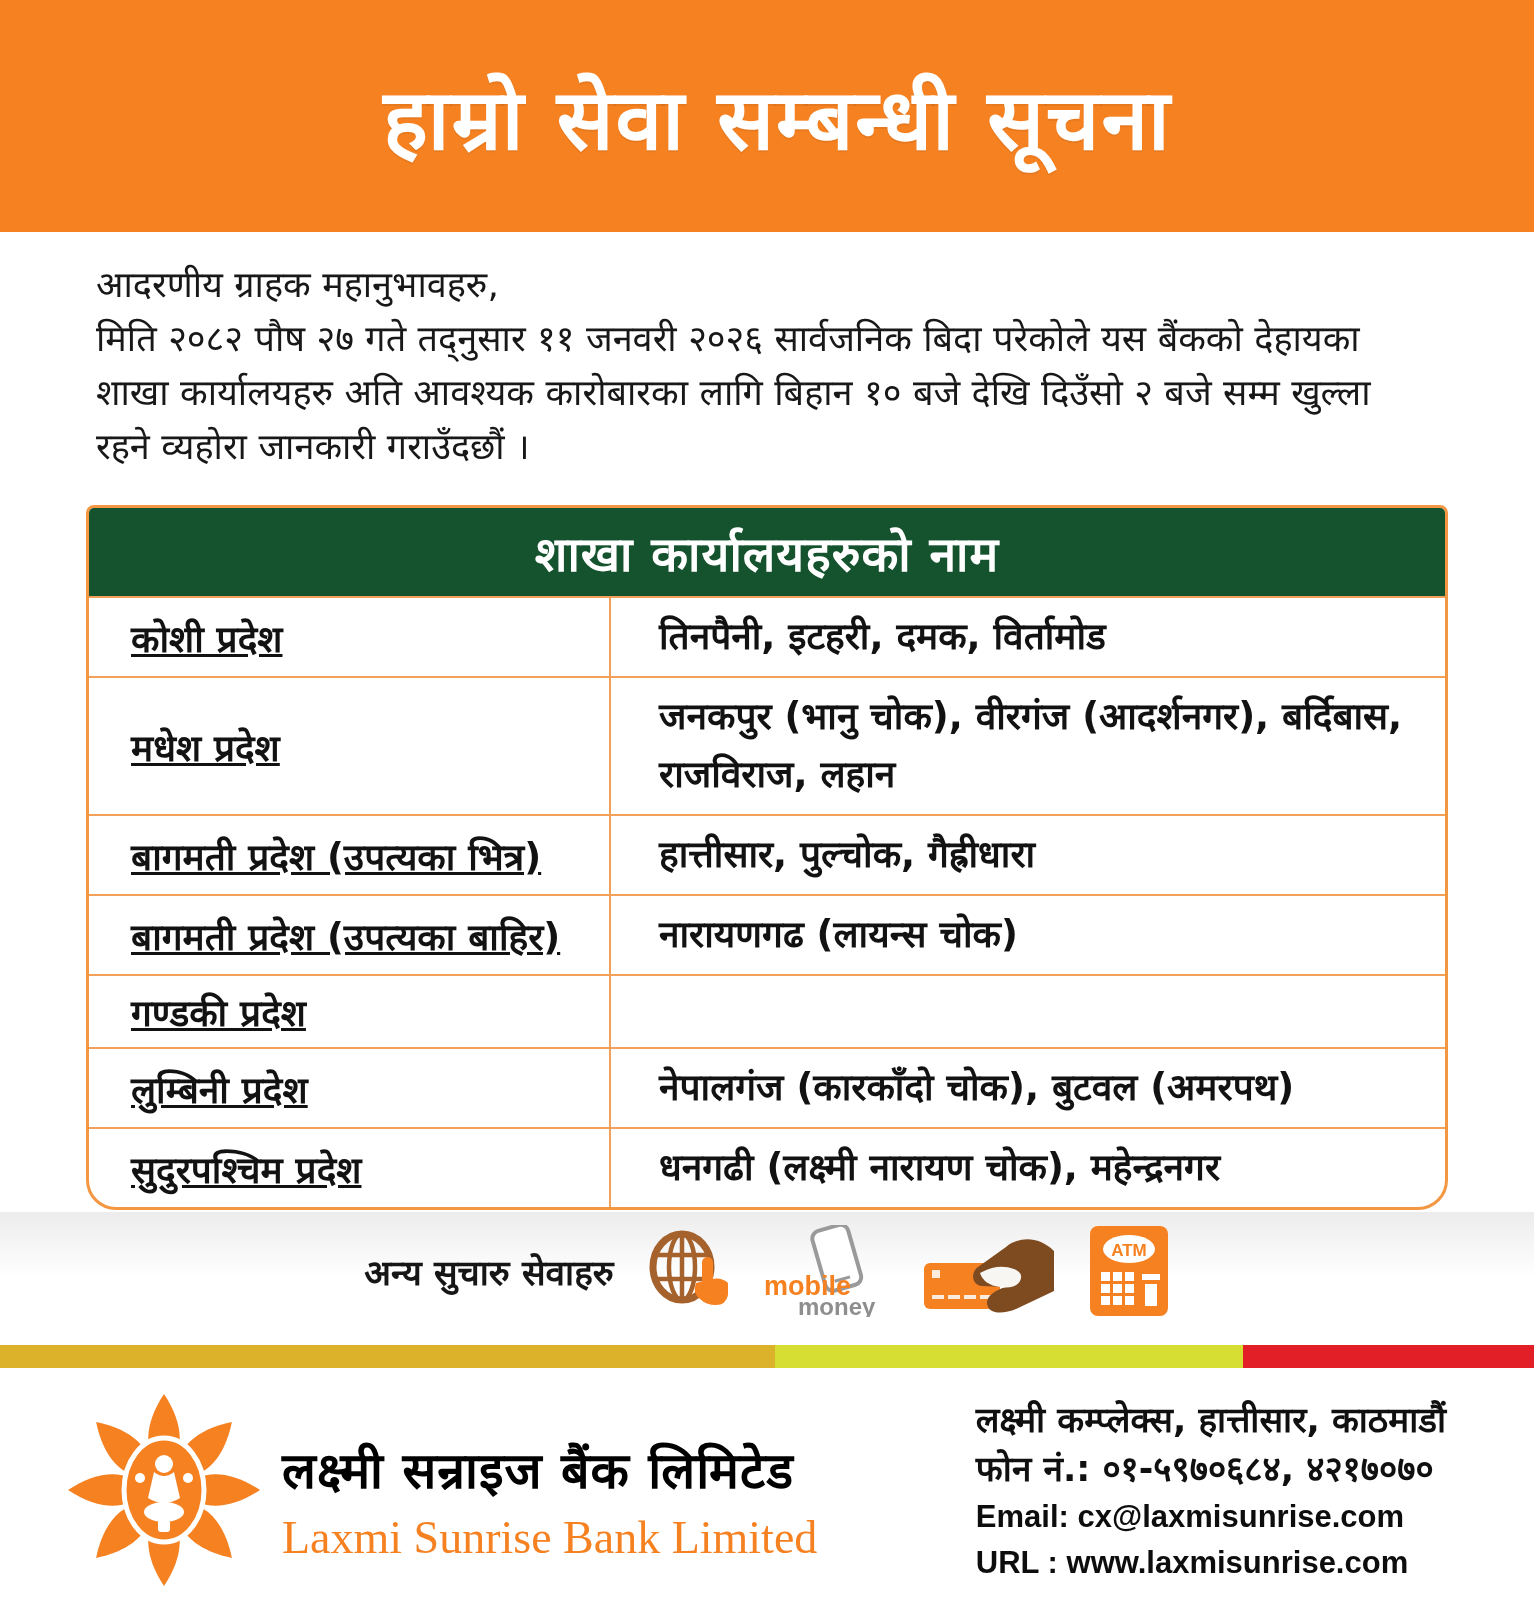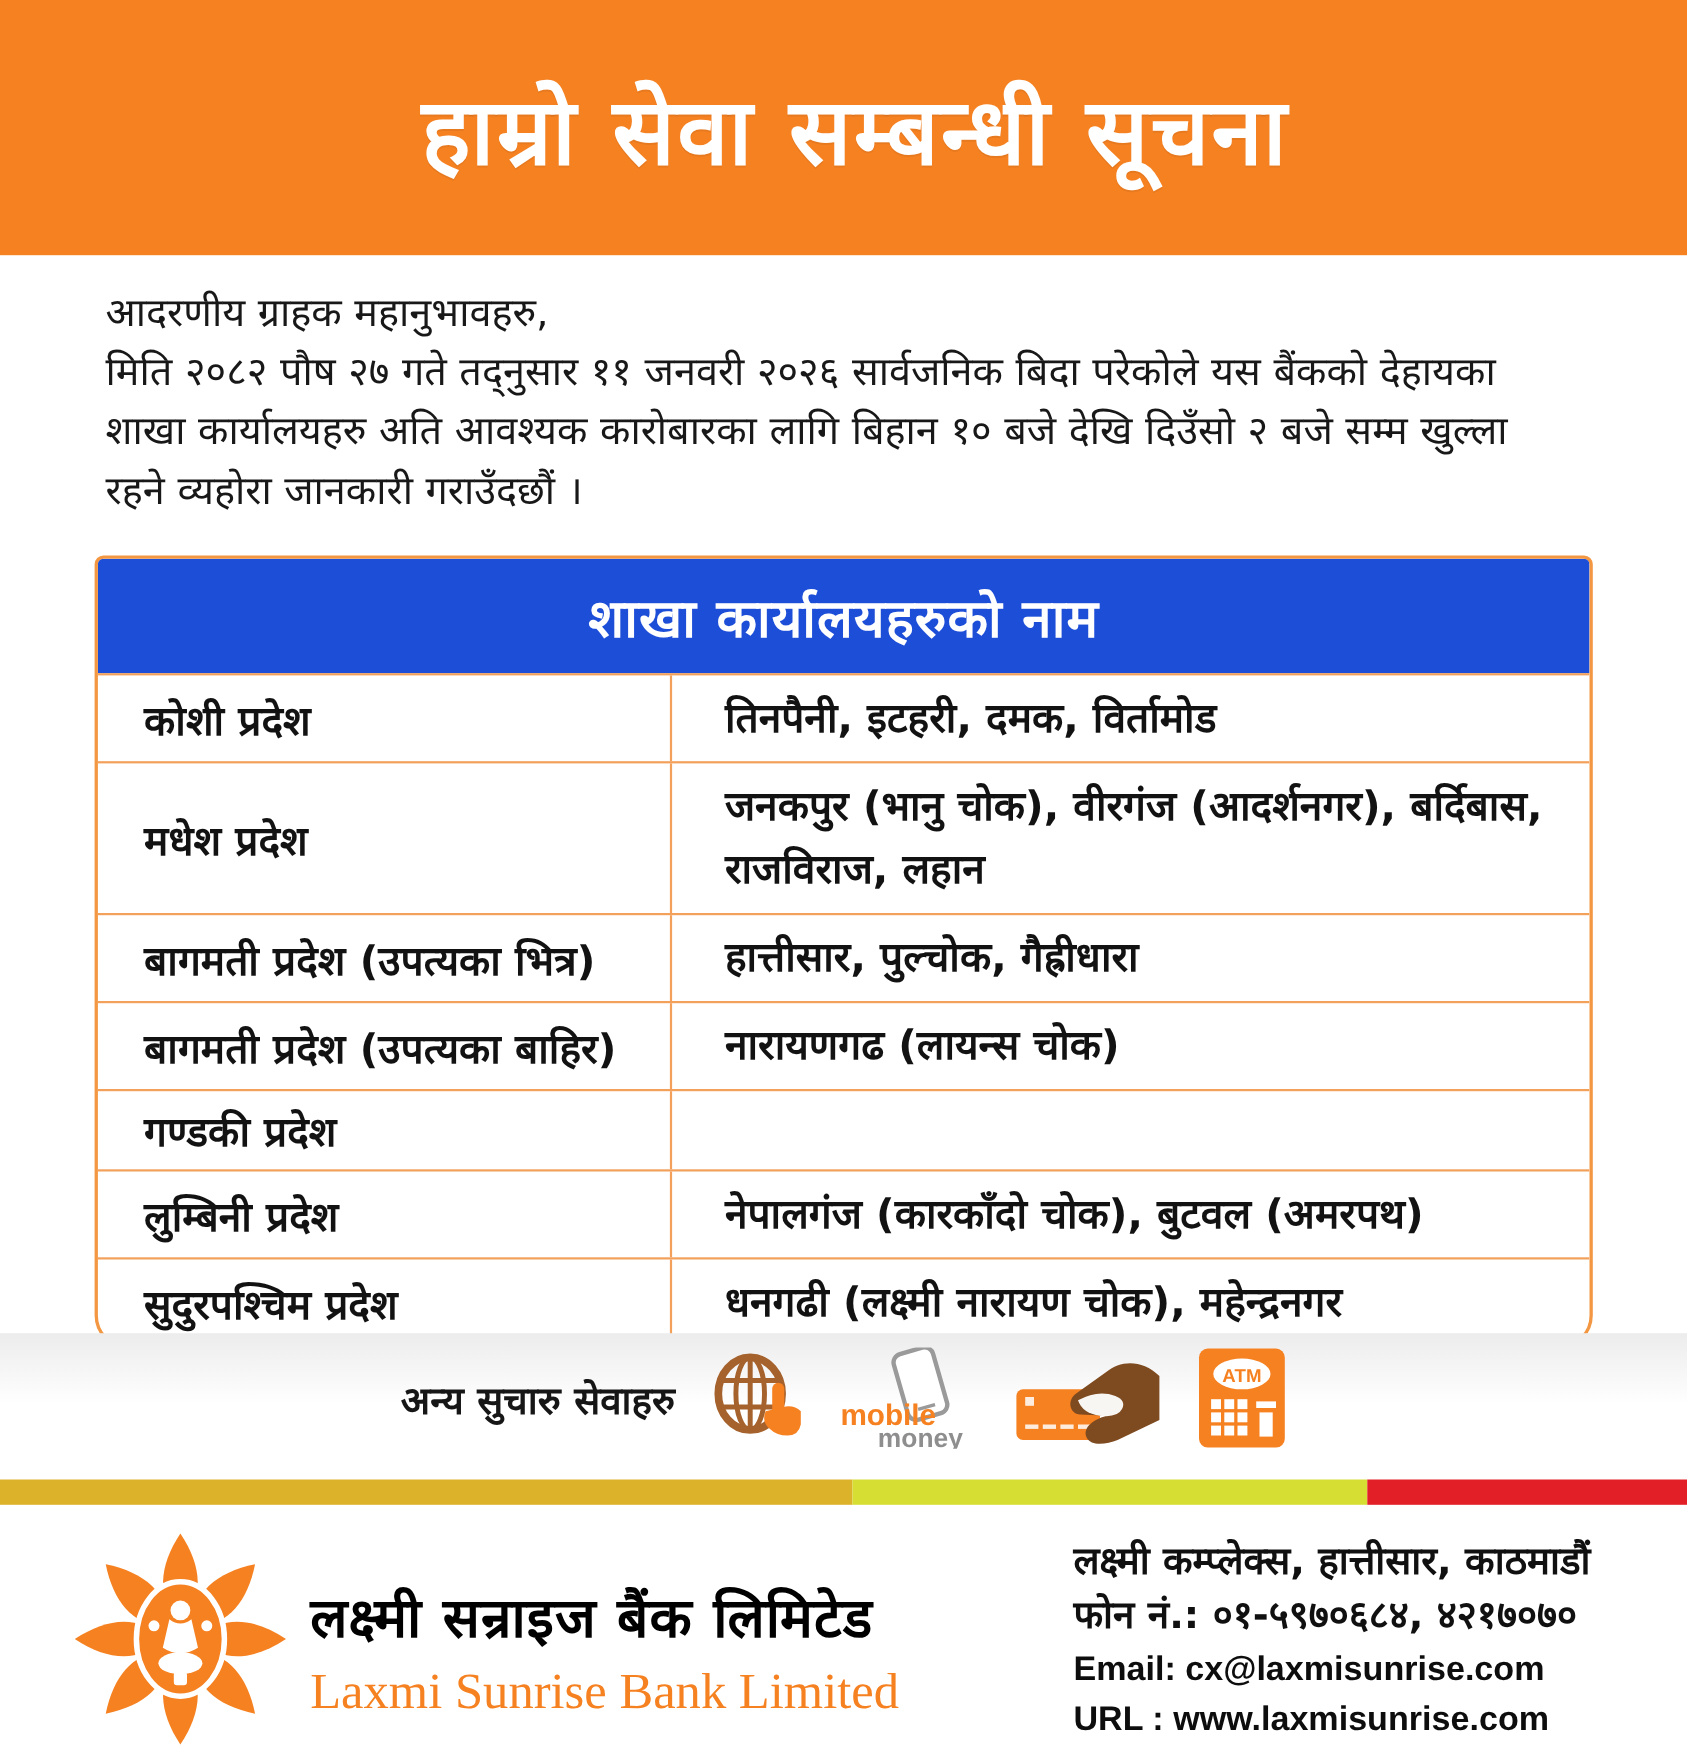--- a/index.html
+++ b/index.html
@@ -32,32 +32,33 @@
   }
 
   
   .btable {
     position:absolute; top:505px; left:86px; width:1362px;
     border:3px solid #F49742;
     border-radius:8px 8px 30px 30px;
     overflow:hidden; background:#fff;
   }
   .btable .thead {
-    background:#1d4ed8; height:104px;
+    background:#14532d; height:88px;
     display:flex; align-items:center; justify-content:center;
   }
   .btable .thead .ttitle {
     color:#ffffff; font-size:48px; font-weight:bold; letter-spacing:1px;
   }
   .trow { display:flex; border-top:2px solid #F2A05A; min-height:68px; }
   .trow:first-of-type { border-top:none; }
   .cell { display:flex; align-items:center; font-size:37px; font-weight:600; color:#121212; }
   .cell.prov {
     width:522px; flex:0 0 522px; padding:10px 32px 10px 42px;
     border-right:2px solid #F2A05A;
+    text-decoration:underline;
   }
   .cell.branches { flex:1; padding:10px 24px 10px 48px; line-height:58px;border-radius:32px; }
 
   
   .services {
     position:absolute; top:1212px; left:0; width:1534px; height:118px;
     background:linear-gradient(180deg,#ececec 0%,#ffffff 55%);
     display:flex; align-items:center; justify-content:center; gap:32px;
   }
   .services .slabel { font-size:35px; font-weight:600; color:#161616; }

